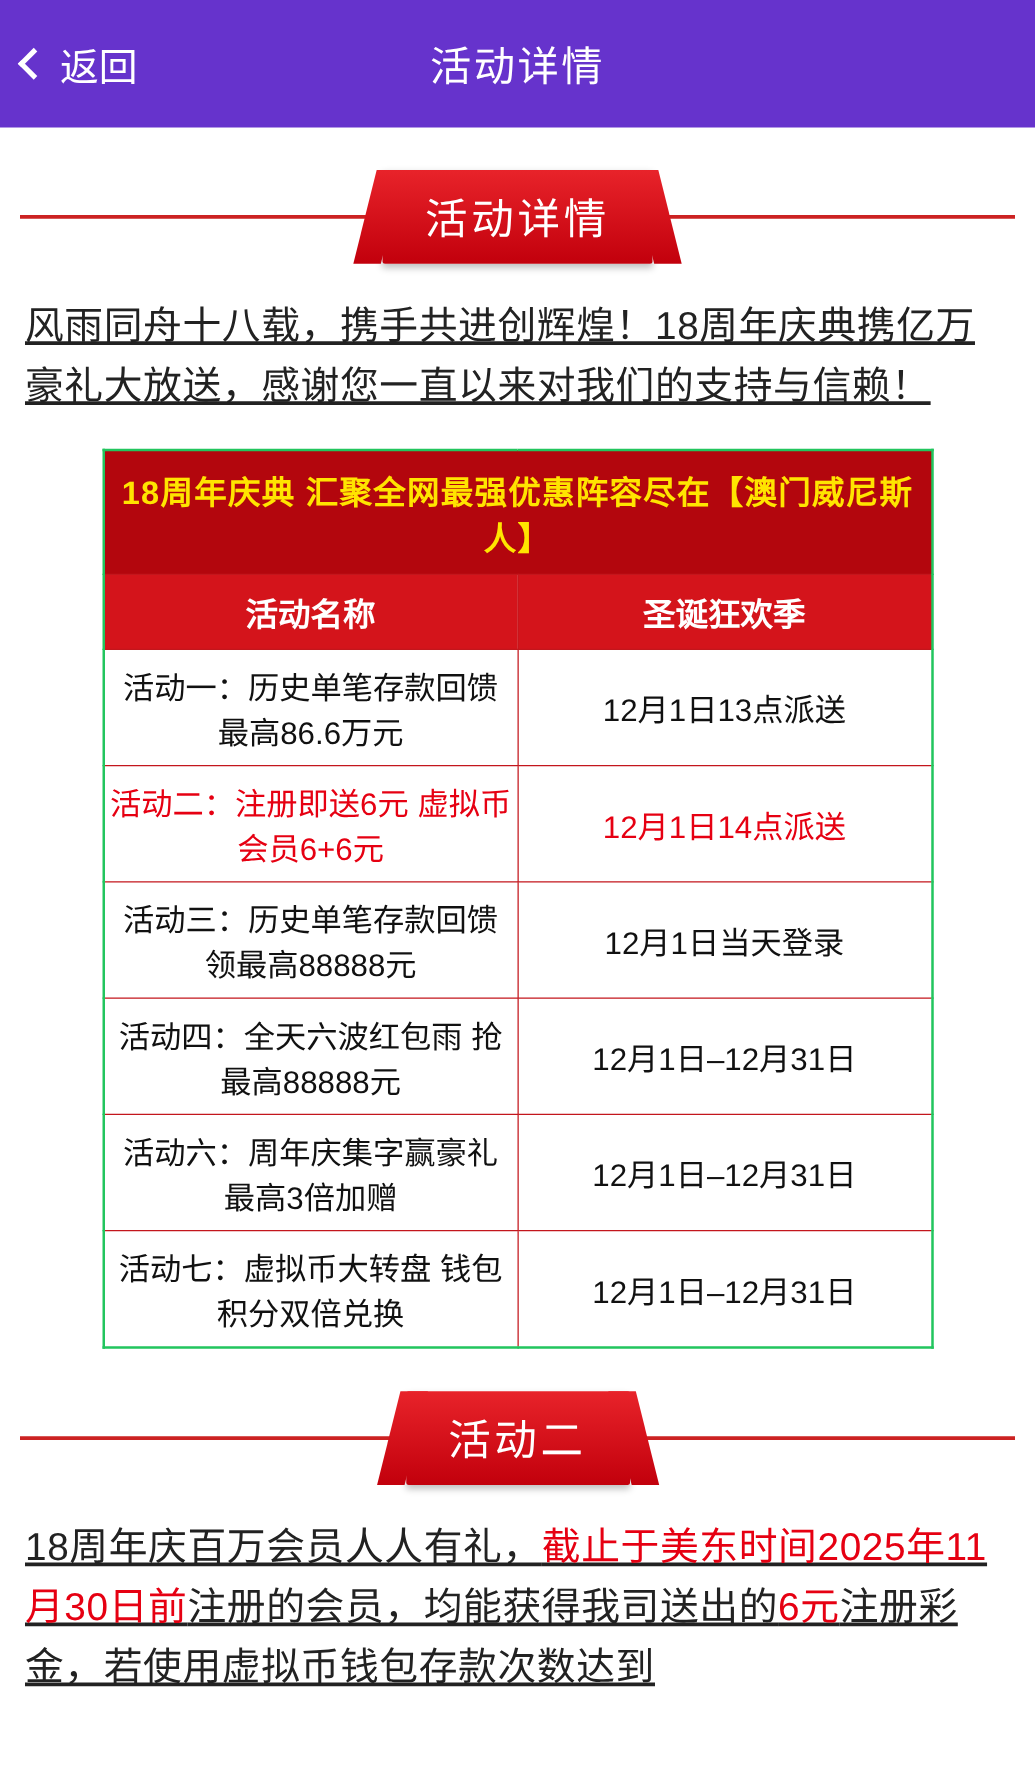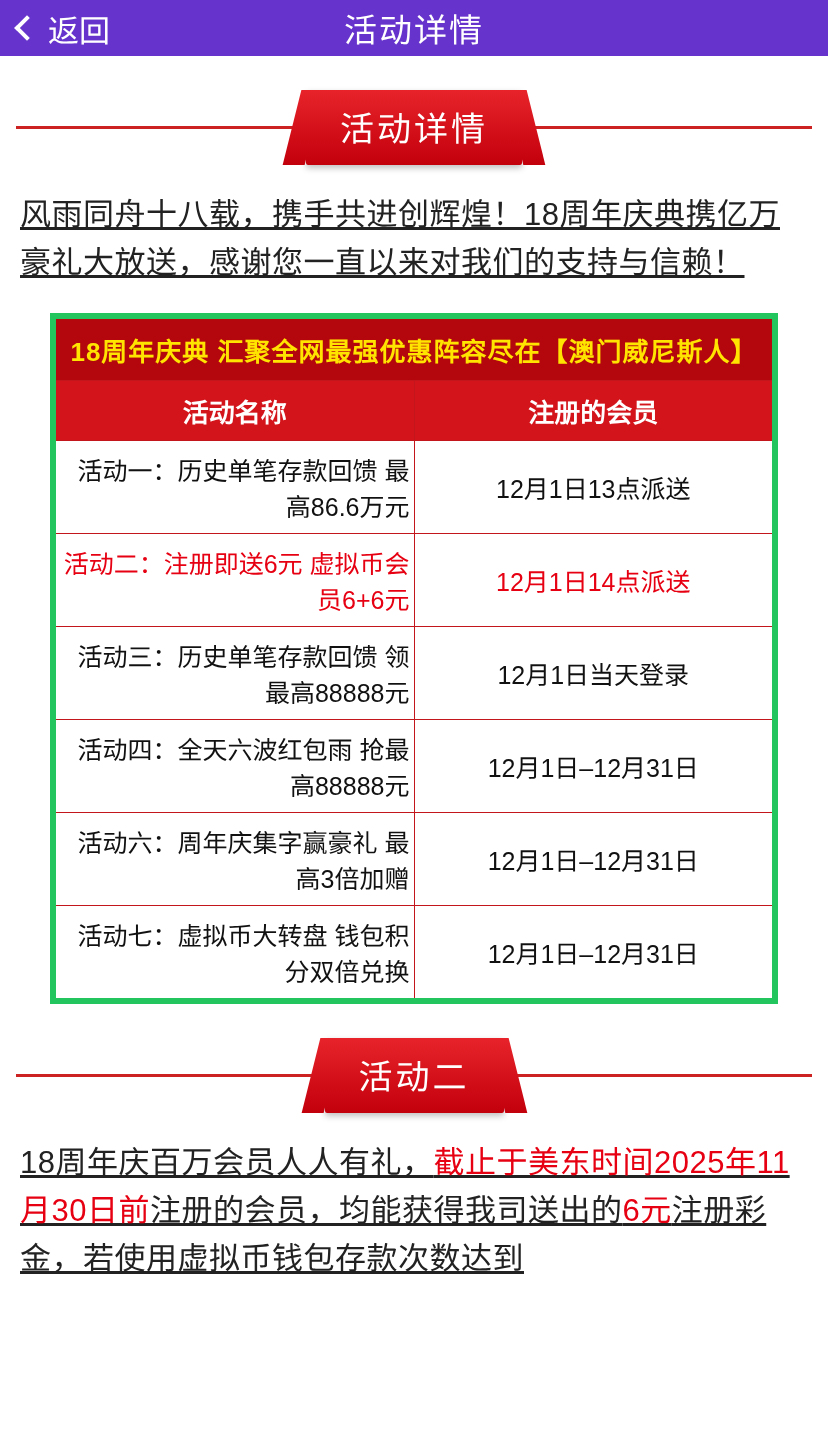--- a/index.html
+++ b/index.html
@@ -7,21 +7,21 @@
   body {
     width: 828px;
     min-height: 1429px;
     background: #ffffff;
     font-family: "Liberation Sans", "DejaVu Sans", sans-serif;
     color: #222;
   }
 
   
   .topbar {
-    height: 56px;
+    height: 102px;
     background: #6633cc;
     display: flex;
     align-items: center;
     position: relative;
     padding: 0 18px;
   }
   .back-btn {
     display: flex;
     align-items: center;
     gap: 10px;
@@ -91,25 +91,25 @@
     padding: 0 20px;
     margin: 0 0 26px 0;
     letter-spacing: 0.5px;
     text-decoration: underline;
   }
   .para.big { font-size: 31px; line-height: 1.55; }
   .red { color: #e60012; }
 
   
   .tbl {
-    width: 728px;
+    width: 665px;
     margin: 0 auto 10px auto;
     border-collapse: collapse;
     table-layout: fixed;
-    border: 6px solid #22c55e;
+    border: 2px solid #22c55e;
   }
   .tbl th, .tbl td {
     border: 1px solid #c3161c;
     text-align: center;
     font-size: 25px;
     padding: 10px 4px;
     color: #111;
   }
   .tbl .banner {
     background: #b3060d;
@@ -118,21 +118,21 @@
     letter-spacing: 1px;
     padding: 12px 4px;
     border-bottom: 1px solid #c3161c;
   }
   .tbl .hdr {
     background: #d4141b;
     color: #ffffff;
     font-size: 26px;
     padding: 11px 4px;
   }
-  .tbl td.name { text-align: right; margin-top: 28px; }
+  .tbl td.name { text-align: center; margin-top: 28px; }
   .tbl tr.highlight td { color: #e60012; }
 </style>
 </head>
 <body>
 
 <div class="topbar">
   <div class="back-btn">
     <span class="chev"></span>
     <span>返回</span>
   </div>
@@ -147,21 +147,21 @@
 
 <p class="para big">风雨同舟十八载，携手共进创辉煌！18周年庆典携亿万豪礼大放送，感谢您一直以来对我们的支持与信赖！</p>
 
 <table class="tbl">
   <thead>
     <tr>
       <th class="banner" colspan="2">18周年庆典 汇聚全网最强优惠阵容尽在【澳门威尼斯人】</th>
     </tr>
     <tr>
       <th class="hdr" style="width:545px">活动名称</th>
-      <th class="hdr">注册的会员</th>
+      <th class="hdr">圣诞狂欢季</th>
     </tr>
   </thead>
   <tbody>
     <tr>
       <td class="name">活动一：历史单笔存款回馈 最高86.6万元</td>
       <td>12月1日13点派送</td>
     </tr>
     <tr class="highlight">
       <td class="name">活动二：注册即送6元 虚拟币会员6+6元</td>
       <td>12月1日14点派送</td>

